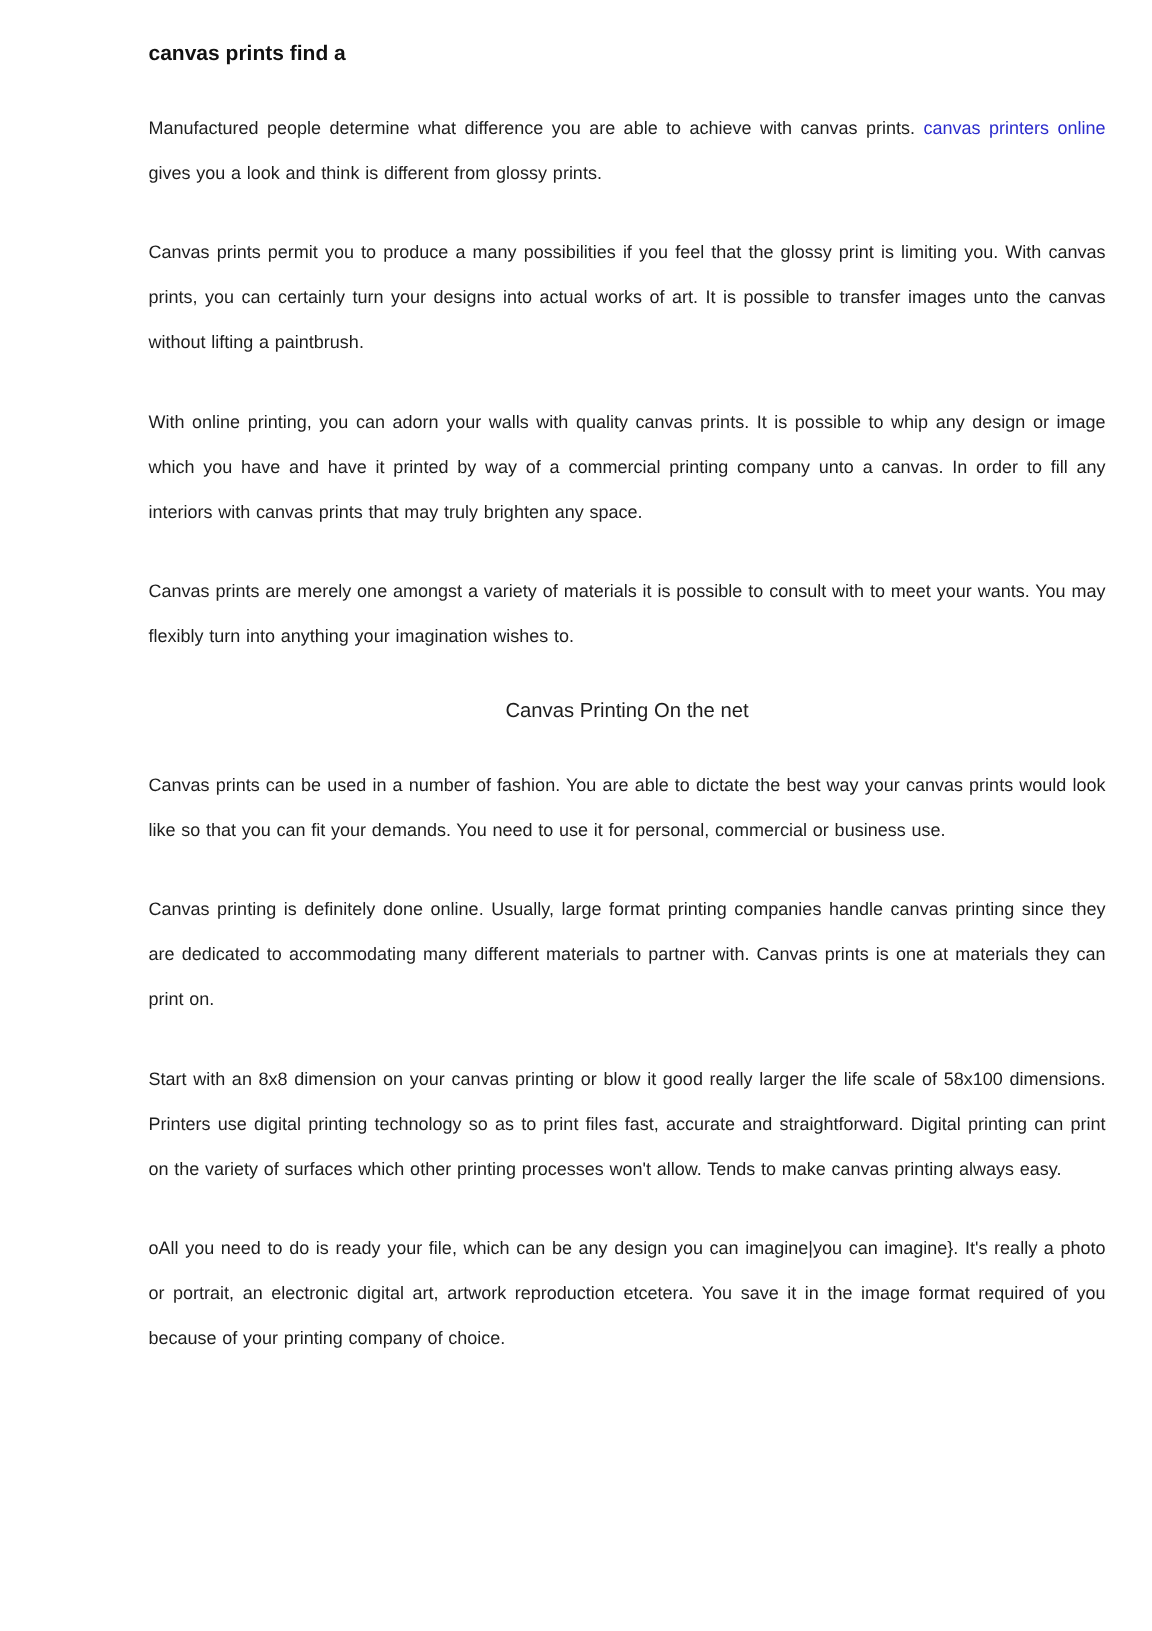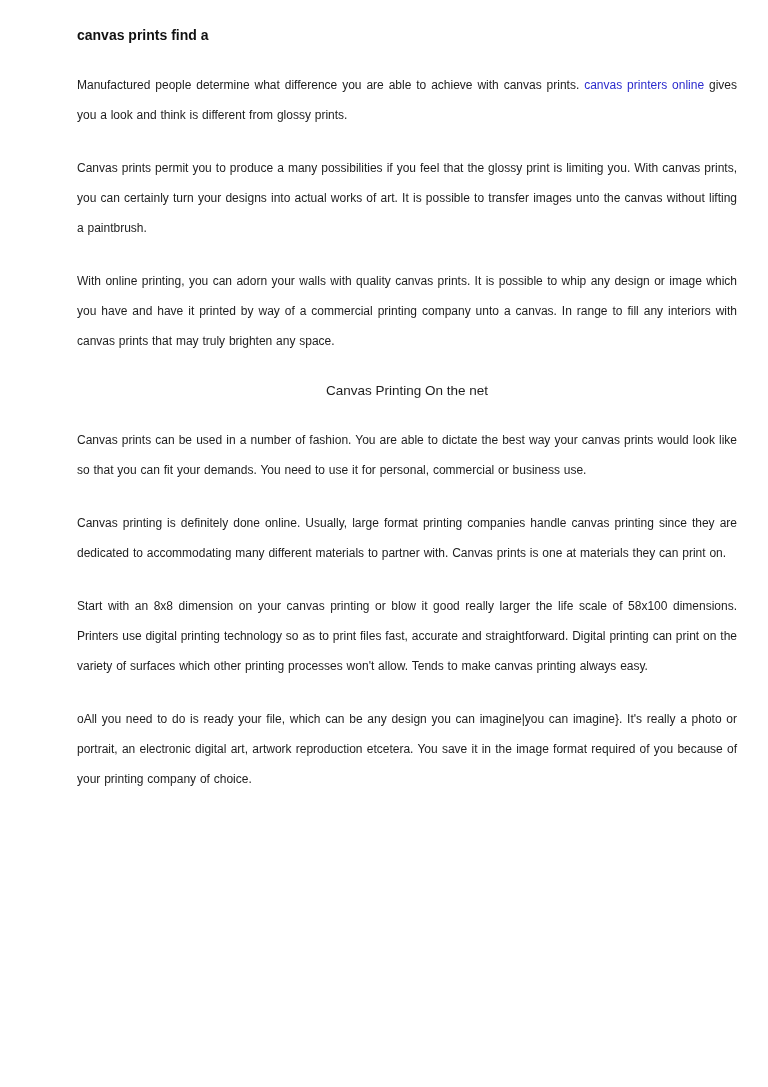--- a/index.html
+++ b/index.html
@@ -11,21 +11,21 @@
     width: 768px;
     height: 1087px;
     overflow: hidden;
     font-family: "Liberation Sans", "DejaVu Sans", sans-serif;
     color: #1d1d1d;
   }
   .doc-page {
     box-sizing: border-box;
     width: 768px;
     height: 1087px;
-    padding: 24px 31px 0 77px;
+    padding: 24px 31px 0 99px;
     background: #ffffff;
   }
   .doc-title {
     font-size: 14px;
     font-weight: bold;
     line-height: 23px;
     margin: 0 0 23px 0;
     color: #111111;
     text-align: left;
   }
@@ -57,23 +57,24 @@
 <div class="doc-page">
 
   <h1 class="doc-title">canvas prints find a</h1>
 
   <p class="doc-paragraph">
     <span>Manufactured people determine what difference you are able to achieve with canvas prints. </span><a class="doc-link">canvas printers online</a><span> gives you a look and think is different from glossy prints.</span>
   </p>
 
   <p class="doc-paragraph">Canvas prints permit you to produce a many possibilities if you feel that the glossy print is limiting you. With canvas prints, you can certainly turn your designs into actual works of art. It is possible to transfer images unto the canvas without lifting a paintbrush.</p>
 
-  <p class="doc-paragraph">With online printing, you can adorn your walls with quality canvas prints. It is possible to whip any design or image which you have and have it printed by way of a commercial printing company unto a canvas. In range to fill any interiors with canvas prints that may truly brighten any space.</p>
+  <p class="doc-paragraph">With online printing, you can adorn your walls with quality canvas prints. It is possible to whip any design or image which you have and have it printed by way of a commercial printing company unto a canvas. In order to fill any interiors with canvas prints that may truly brighten any space.</p>
 
 
+  <p class="doc-paragraph">Canvas prints are merely one amongst a variety of materials it is possible to consult with to meet your wants. You may flexibly turn into anything your imagination wishes to.</p>
 
   <p class="doc-section-heading">Canvas Printing On the net</p>
 
   <p class="doc-paragraph">Canvas prints can be used in a number of fashion. You are able to dictate the best way your canvas prints would look like so that you can fit your demands. You need to use it for personal, commercial or business use.</p>
 
   <p class="doc-paragraph">Canvas printing is definitely done online. Usually, large format printing companies handle canvas printing since they are dedicated to accommodating many different materials to partner with. Canvas prints is one at materials they can print on.</p>
 
   <p class="doc-paragraph">Start with an 8x8 dimension on your canvas printing or blow it good really larger the life scale of 58x100 dimensions. Printers use digital printing technology so as to print files fast, accurate and straightforward. Digital printing can print on the variety of surfaces which other printing processes won't allow. Tends to make canvas printing always easy.</p>
 
 

